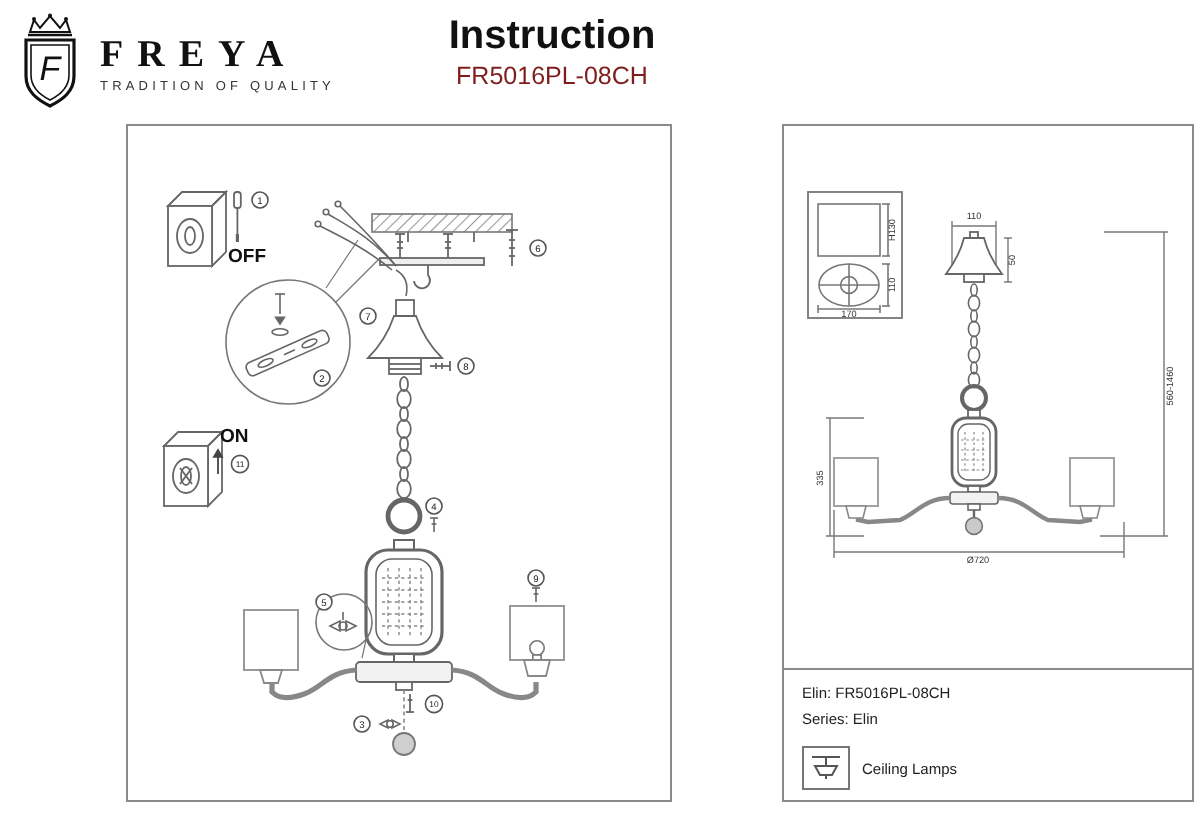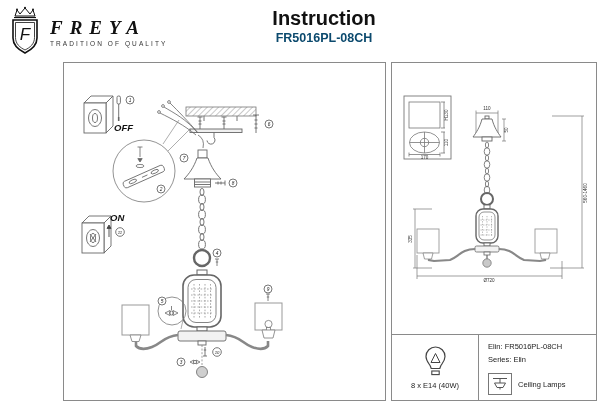--- a/index.html
+++ b/index.html
@@ -3,28 +3,28 @@
 <meta charset="utf-8">
 <style>
   html,body{margin:0;padding:0;background:#fff;}
   .page{position:relative;width:600px;height:410px;background:#fff;overflow:hidden;
         font-family:"Liberation Sans",sans-serif;color:#1a1a1a;}
   
   .header{position:absolute;top:0;left:0;width:100%;height:60px;}
   .logo{position:absolute;left:6px;top:6px;display:flex;align-items:flex-start;}
   .brand-text{margin-left:6px;margin-top:12px;}
   .brand{font-family:"Liberation Serif",serif;font-size:19px;font-weight:bold;
-         letter-spacing:7px;color:#111;line-height:1;font-style:italic;}
+         letter-spacing:7px;color:#111;line-height:1;}
   .tagline{font-size:6.5px;letter-spacing:2.1px;color:#333;margin-top:3px;}
-  .title-block{position:absolute;left:0;top:7px;width:552px;text-align:center;margin-left:48px;}
+  .title-block{position:absolute;left:0;top:7px;width:552px;text-align:center;}
   .title{font-size:20px;font-weight:bold;color:#111;line-height:1.1;}
-  .model{font-size:12.5px;color:#0c4a6e;margin-top:2px;font-weight:bold;}
+  .model{font-size:12.5px;color:#7f1d1d;margin-top:2px;}
   
   .panel{position:absolute;border:1px solid #8a8a8a;background:#fff;box-sizing:border-box;}
-  .panel-left{left:63px;top:62px;width:323px;height:339px;font-style:italic;}
+  .panel-left{left:63px;top:62px;width:273px;height:339px;}
   .panel-right{left:391px;top:62px;width:206px;height:339px;}
   .panel svg{display:block;}
   
   .info{position:absolute;left:0;bottom:0;width:100%;height:66px;
         border-top:1px solid #8a8a8a;display:flex;box-sizing:border-box;}
   .info-cell-bulb{width:87px;border-right:1px solid #8a8a8a;box-sizing:border-box;
         display:flex;flex-direction:column;align-items:center;justify-content:center;}
   .bulb-label{font-size:7.5px;color:#222;margin-top:2px;}
   .info-cell-meta{flex:1;padding:7px 0 0 9px;box-sizing:border-box;}
   .meta-line{font-size:7.5px;color:#222;margin-bottom:4px;}
@@ -407,28 +407,20 @@
 
       <g stroke="#777" stroke-width="0.7">
         <line x1="25" y1="213" x2="170" y2="213"></line>
         <line x1="25" y1="192" x2="25" y2="216"></line>
         <line x1="170" y1="198" x2="170" y2="216"></line>
       </g>
       <text class="dim" x="97" y="218.5" text-anchor="middle">Ø720</text>
     </svg>
 
     <div class="info">
-      <div class="info-cell-bulb">
-        <svg width="27" height="34" viewBox="0 0 27 34">
-          <path d="M13.5,2 a9.5,9.5 0 0 1 9.5,9.5 c0,4 -2.6,6.6 -4.2,9.2 l-1,2.8 h-8.6 l-1,-2.8 C6.6,18.1 4,15.5 4,11.5 A9.5,9.5 0 0 1 13.5,2 Z" fill="none" stroke="#444" stroke-width="1.2"></path>
-          <path d="M13.5,8.5 L9,17.5 h9 Z" fill="none" stroke="#444" stroke-width="1"></path>
-          <rect x="9.8" y="26" width="7.4" height="3.6" fill="none" stroke="#444" stroke-width="1.1"></rect>
-        </svg>
-        <div class="bulb-label">8 x E14 (40W)</div>
-      </div>
       <div class="info-cell-meta">
         <div class="meta-line">Elin: FR5016PL-08CH</div>
         <div class="meta-line">Series: Elin</div>
         <div class="cat-row">
           <div class="cat-icon-frame">
             <svg width="18" height="16" viewBox="0 0 18 16">
               <line x1="2" y1="2.5" x2="16" y2="2.5" stroke="#555" stroke-width="1"></line>
               <line x1="9" y1="2.5" x2="9" y2="7" stroke="#555" stroke-width="1"></line>
               <path d="M3.5,7 h11 l-2.5,4.5 h-6 z" fill="none" stroke="#555" stroke-width="1"></path>
               <line x1="9" y1="11.5" x2="9" y2="13.5" stroke="#555" stroke-width="1"></line>

